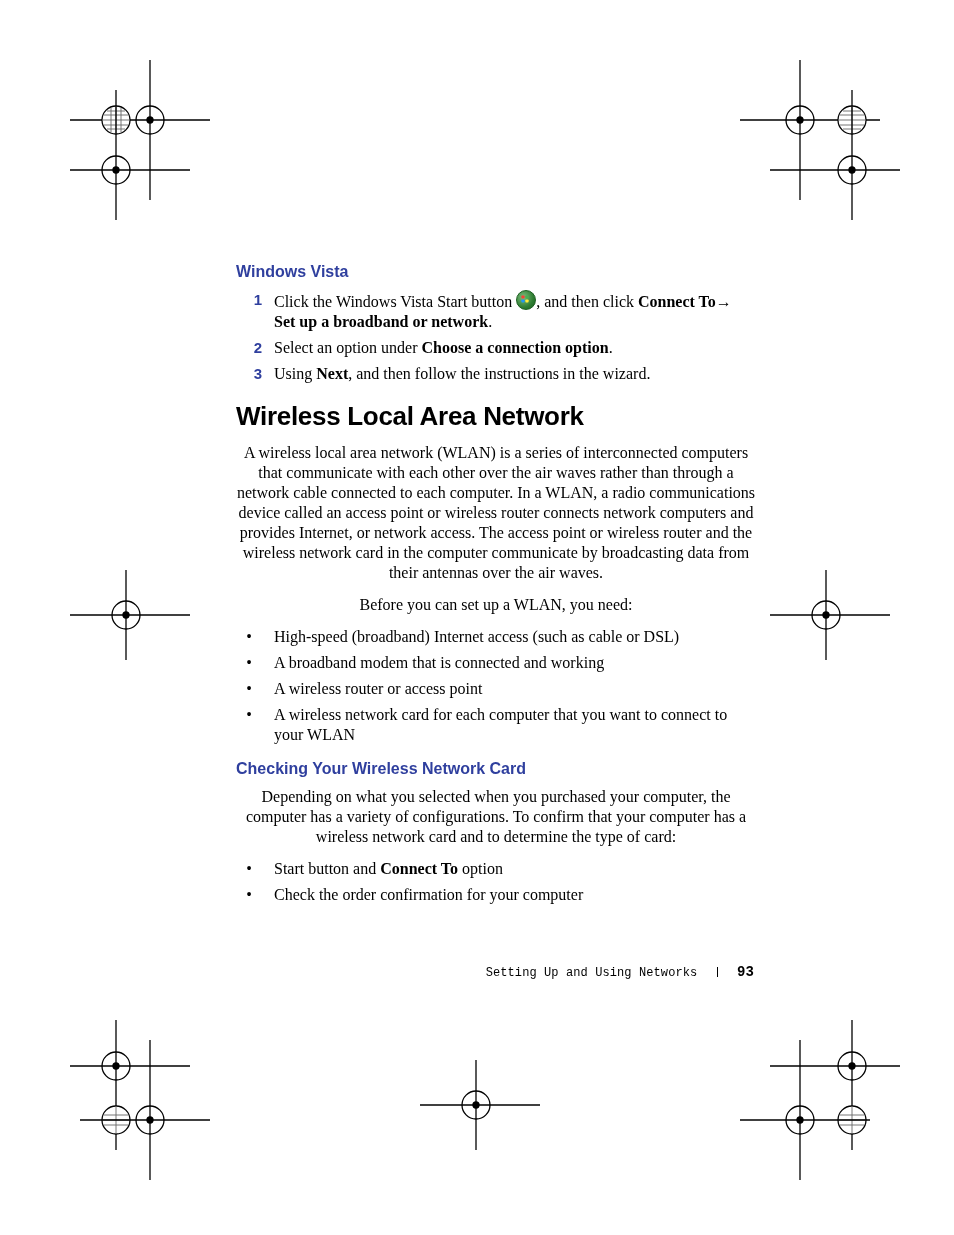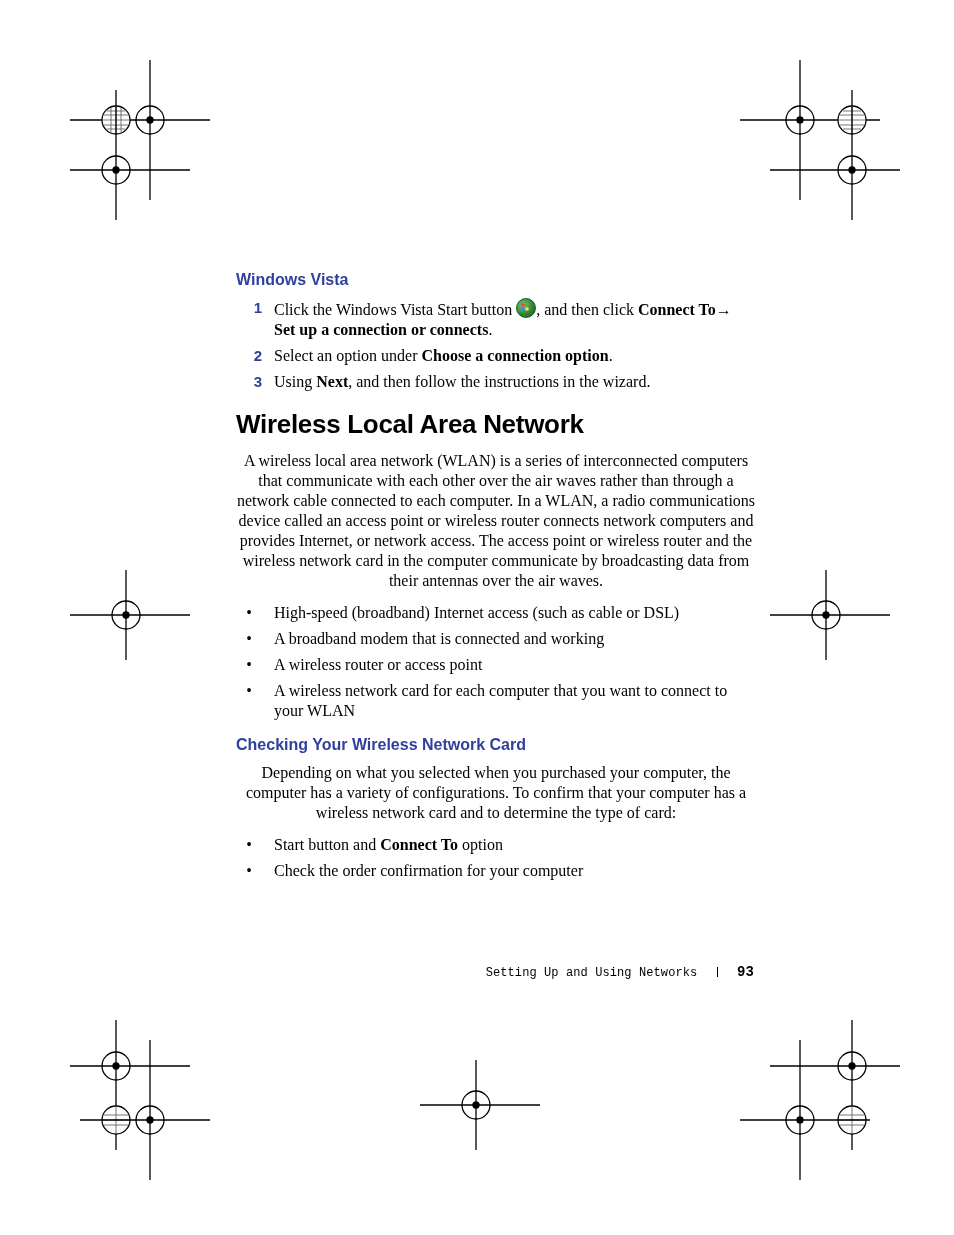--- a/index.html
+++ b/index.html
@@ -20,21 +20,21 @@
     font-size: 16px;
     line-height: 1.25;
   }
   .sans-bold {
     font-family: "Helvetica Neue", Helvetica, Arial, sans-serif;
     font-weight: 700;
   }
   .blue { color: #2f3f9e; }
   .h-sub {
     font-size: 16px;
-    margin: 12px 0 8px 0;
+    margin: 4px 0 8px 0;
   }
   ol.numbered {
     list-style: none;
     padding: 0;
     margin: 0 0 16px 0;
   }
   ol.numbered > li {
     display: flex;
     margin-bottom: 6px;
   }
@@ -124,41 +124,42 @@
 <body>
 
 <div class="content">
 
   <div class="h-sub sans-bold blue">Windows Vista</div>
 
   <ol class="numbered">
     <li>
       <span class="num">1</span>
       <span class="body">
-        <span>Click the Windows Vista Start button </span><span class="start-icon"></span><span>,  and then click </span><span class="bold">Connect To</span><span>→ </span><span class="bold">Set up a connection or connects</span><span>.</span>
+        <span>Click the Windows Vista Start button </span><span class="start-icon"></span><span>,  and then click </span><span class="bold">Connect To</span><span>→ </span><span class="bold">Set up a broadband or network</span><span>.</span>
       </span>
     </li>
     <li>
       <span class="num">2</span>
       <span class="body">
         <span>Select an option under </span><span class="bold">Choose a connection option</span><span>.</span>
       </span>
     </li>
     <li>
       <span class="num">3</span>
       <span class="body">
         <span>Using </span><span class="bold">Next</span><span>, and then follow the instructions in the wizard.</span>
       </span>
     </li>
   </ol>
 
   <h1 class="main">Wireless Local Area Network</h1>
 
   <p>A wireless local area network (WLAN) is a series of interconnected computers that communicate with each other over the air waves rather than through a network cable connected to each computer. In a WLAN, a radio communications device called an access point or wireless router connects network computers and provides Internet, or network access. The access point or wireless router and the wireless network card in the computer communicate by broadcasting data from their antennas over the air waves.</p>
 
+  <p>Before you can set up a WLAN, you need:</p>
   <ul class="bullets">
     <li>
         <span class="dot">•</span>
         <span class="body">High-speed (broadband) Internet access (such as cable or DSL)</span>
       </li>
     <li>
         <span class="dot">•</span>
         <span class="body">A broadband modem that is connected and working</span>
       </li>
     <li>

